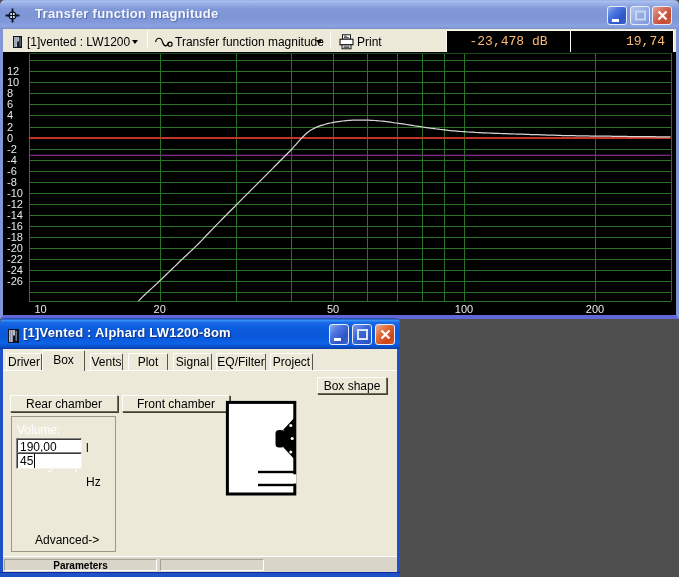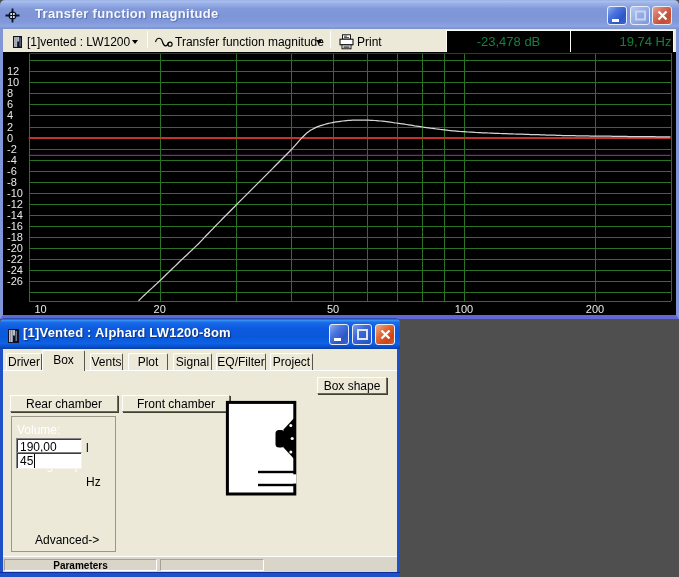--- a/index.html
+++ b/index.html
@@ -13,21 +13,21 @@
 #chart{left:3px;top:52px;width:673px;height:263px;background:#000;}
 #w1sides{left:0;top:52px;width:679px;height:267px;border-left:3px solid #8096d8;border-right:3px solid #8096d8;border-bottom:4px solid #6168d6;pointer-events:none;}
 
 .xpb{position:absolute;width:20px;height:19px;border-radius:3px;border:1px solid #e6edf8;}
 .xpb svg{position:absolute;left:0;top:0;}
 .bmin{background:linear-gradient(135deg,#91acec 0%,#4a74dd 35%,#2c56c8 70%,#3b63cf 100%);}
 .bmax{background:linear-gradient(135deg,#b9c8ee 0%,#94abe4 50%,#7e97dc 100%);}
 .bcls{background:linear-gradient(135deg,#e8a193 0%,#d4705c 35%,#c44c33 70%,#cd5e45 100%);}
 
 .tbtxt{position:absolute;top:35px;font-size:12px;color:#000;}
-.lcd{position:absolute;top:30px;height:23px;background:#000;color:#15803d;font-size:13px;text-align:center;line-height:21px;border:1.5px solid #fafaf2;}
+.lcd{position:absolute;top:30px;height:23px;background:#000;color:#fdba74;font-size:13px;text-align:center;line-height:21px;border:1.5px solid #fafaf2;font-family:Liberation Mono, monospace;}
 .sep{position:absolute;top:31px;width:1px;height:17px;background:#b8b4a4;border-right:1px solid #fff;}
 .darr{position:absolute;top:40px;width:0;height:0;border-left:3.5px solid transparent;border-right:3.5px solid transparent;border-top:4px solid #000;}
 
 #w2{left:0;top:318px;width:400px;height:259px;}
 #t2{position:absolute;left:0;top:0;width:400px;height:31px;border-radius:5px 5px 0 0;
 background:linear-gradient(180deg,#24429e 0%,#2a62c8 4%,#3490f2 8%,#1c6ae8 14%,#0c5ce0 32%,#0a58da 60%,#0d62e6 82%,#0a4ec8 93%,#0a3da6 100%);}
 #t2 .ttl{position:absolute;left:23px;top:7px;font-size:13px;font-weight:bold;color:#fff;text-shadow:1px 1px 1px #0a3080;letter-spacing:0.2px;}
 #w2body{position:absolute;left:0;top:31px;width:400px;height:246px;background:#ece9d8;border-left:3px solid #1e50c8;border-right:3px solid #1e50c8;}
 #w2bot{position:absolute;left:0;top:254px;width:400px;height:5px;background:#1e50c8;border-top:1px solid #0a2c9c;}
 

